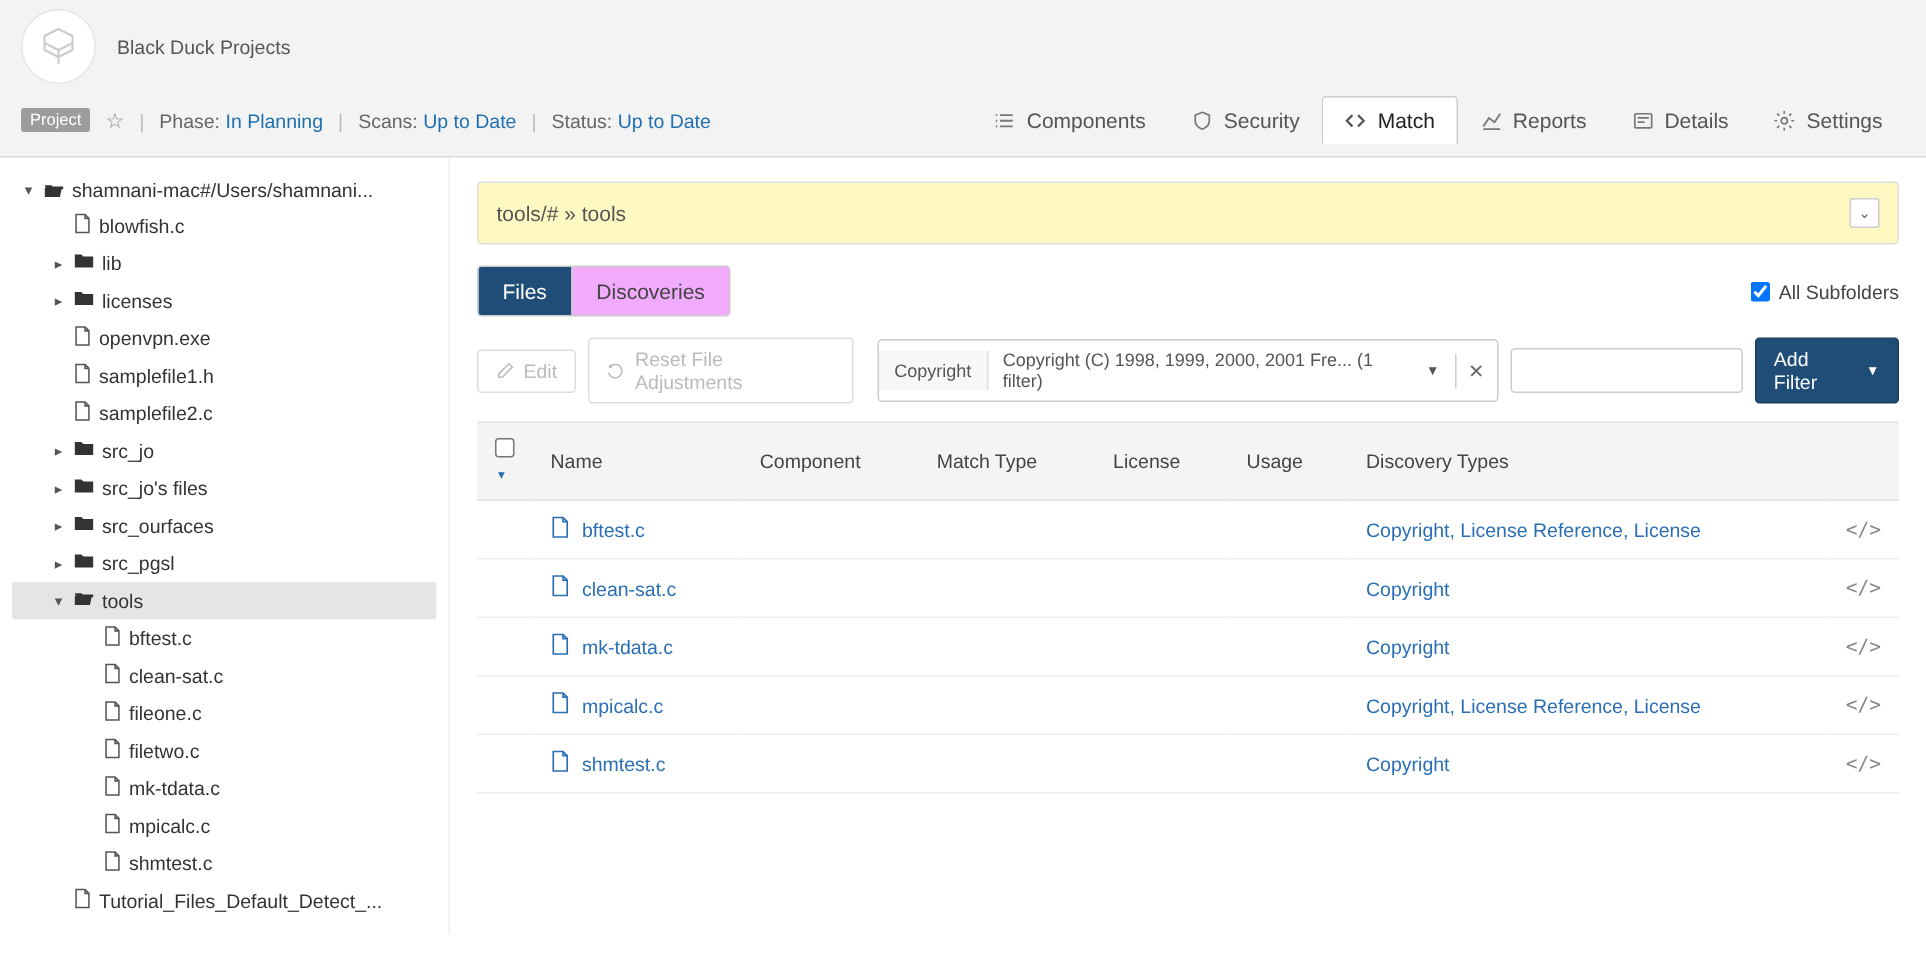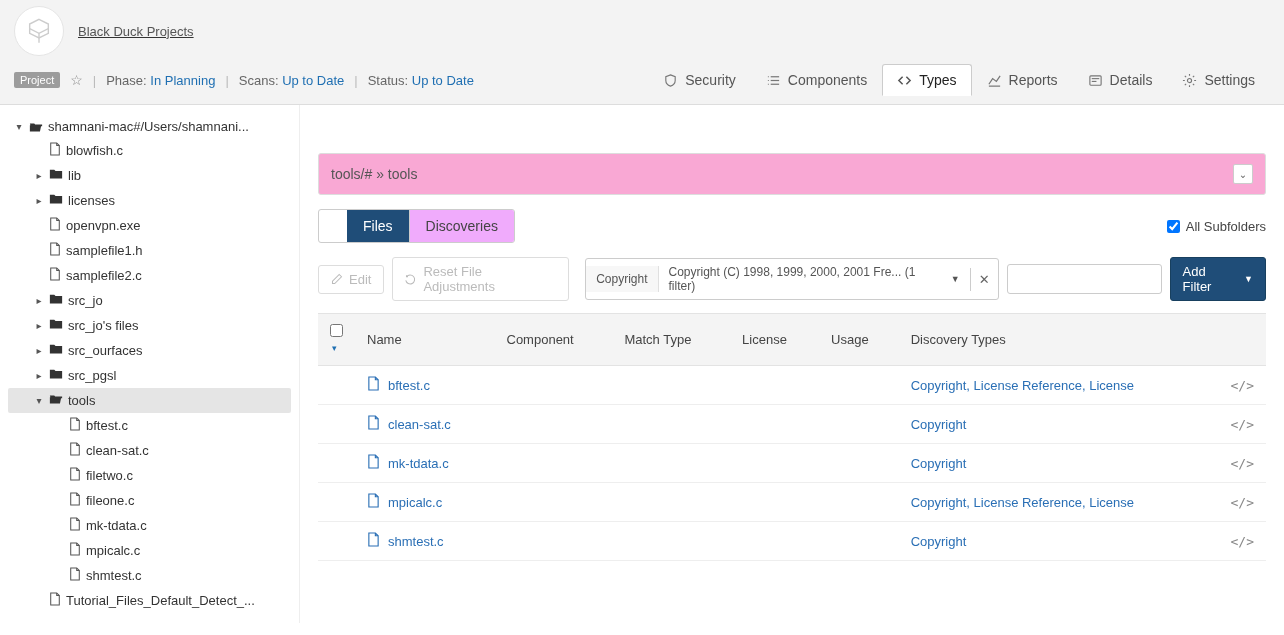--- a/index.html
+++ b/index.html
@@ -3,21 +3,21 @@
 <meta charset="utf-8">
 <style>
   * { box-sizing: border-box; margin: 0; padding: 0; }
   body { font-family: -apple-system, BlinkMacSystemFont, "Segoe UI", Arial, sans-serif; font-size: 13px; color: #333; background: #fff; width: 1284px; }
 
   
   .header { background: #f3f3f3; border-bottom: 1px solid #ddd; }
   .header-top { display: flex; align-items: center; padding: 6px 14px 2px 14px; }
   .logo-box { width: 50px; height: 50px; border: 1px solid #e5e5e5; border-radius: 50%; background:#fff; display:flex; align-items:center; justify-content:center; margin-right:14px;}
   .logo-svg { width: 28px; height:28px; }
-  .title-block { display:flex; flex-direction:column;text-decoration:underline; }
+  .title-block { display:flex; flex-direction:column; }
   .org-name { color:#555; font-size:13px; }
   .proj-title { display:flex; align-items:center; gap:8px; }
   .proj-name { color:#1f4d78; font-size:22px; font-weight:400; }
   .chev { color:#999; font-size:12px;}
   .ver { color:#444; font-size:20px; font-weight:500; }
 
   .header-bottom { display:flex; align-items:center; justify-content:space-between; padding: 6px 14px 8px 14px; }
   .meta-left { display:flex; align-items:center; gap:10px; color:#555; font-size:13px;}
   .badge-project { background:#9c9c9c; color:#fff; font-size:11px; padding:2px 6px; border-radius:2px;}
   .star { color:#888; font-size:14px;}
@@ -42,27 +42,27 @@
   .tree-row.sel { background:#e5e5e5; border-radius:2px;}
   .caret { width:10px; color:#555; font-size:10px; display:inline-block; text-align:center;}
   .caret.none { visibility:hidden; }
   .folder { width:14px; height:14px; }
   .file-icn { width:12px; height:14px; }
   .depth-0 { padding-left: 6px; }
   .depth-1 { padding-left: 26px; }
   .depth-2 { padding-left: 46px; }
 
   
-  .crumb-bar { display:flex; align-items:center; justify-content:space-between; background:#f9a8d4; border:1px solid #ddd; border-radius:3px; padding:10px 12px; margin-bottom:14px;margin-top:32px;}
+  .crumb-bar { display:flex; align-items:center; justify-content:space-between; background:#fef9c3; border:1px solid #ddd; border-radius:3px; padding:10px 12px; margin-bottom:14px;}
   .crumb { color:#555; font-size:14px;}
   .crumb-btn { width:20px; height:20px; border:1px solid #ccc; background:#fff; border-radius:2px; display:flex; align-items:center; justify-content:center; color:#666; font-size:10px;}
 
   
   .sub-row { display:flex; align-items:center; justify-content:space-between; margin-bottom:14px;}
-  .subtabs { display:flex; border:1px solid #ccc; border-radius:3px; overflow:hidden;padding-left:28px;}
+  .subtabs { display:flex; border:1px solid #ccc; border-radius:3px; overflow:hidden;}
   .subtab { padding:8px 16px; font-size:14px; color:#444; background:#f0abfc; cursor:pointer;}
   .subtab.active { background:#1f4d78; color:#fff;}
   .subtab + .subtab { border-left:1px solid #ccc;}
   .allsub { display:flex; align-items:center; gap:6px; color:#444; font-size:13px;}
 
   
   .toolbar { display:flex; align-items:center; gap:8px; margin-bottom:12px;}
   .btn { display:inline-flex; align-items:center; gap:6px; border:1px solid #ccc; background:#fff; color:#888; padding:6px 12px; border-radius:3px; font-size:13px;}
   .btn.disabled { color:#bbb; border-color:#ddd;}
   .spacer { flex:1; }
@@ -113,47 +113,47 @@
       <span class="meta-sep">|</span>
       <span><span class="meta-label">Phase:</span> <span class="meta-val">In Planning</span></span>
       <span class="meta-sep">|</span>
       <span><span class="meta-label">Scans:</span> <span class="meta-val">Up to Date</span></span>
       <span class="meta-sep">|</span>
       <span><span class="meta-label">Status:</span> <span class="meta-val">Up to Date</span></span>
     </div>
     <div class="tabs">
       <div class="tab">
         <span class="ticon">
-            <svg width="15" height="15" viewBox="0 0 16 16" stroke="#777" fill="none" stroke-width="1.2">
-              <path d="M8 2l5 2v4c0 3-2 5-5 6-3-1-5-3-5-6V4z"></path>
-            </svg>
-          </span>
-        <span>Security</span>
-      </div>
-      <div class="tab">
-        <span class="ticon">
             <svg width="15" height="15" viewBox="0 0 16 16" stroke="#777" fill="none" stroke-width="1.3">
               <line x1="2" y1="4" x2="3" y2="4"></line>
               <line x1="5" y1="4" x2="14" y2="4"></line>
               <line x1="2" y1="8" x2="3" y2="8"></line>
               <line x1="5" y1="8" x2="14" y2="8"></line>
               <line x1="2" y1="12" x2="3" y2="12"></line>
               <line x1="5" y1="12" x2="14" y2="12"></line>
             </svg>
           </span>
         <span>Components</span>
       </div>
+      <div class="tab">
+        <span class="ticon">
+            <svg width="15" height="15" viewBox="0 0 16 16" stroke="#777" fill="none" stroke-width="1.2">
+              <path d="M8 2l5 2v4c0 3-2 5-5 6-3-1-5-3-5-6V4z"></path>
+            </svg>
+          </span>
+        <span>Security</span>
+      </div>
       <div class="tab active">
         <span class="ticon">
             <svg width="15" height="15" viewBox="0 0 16 16" stroke="#555" fill="none" stroke-width="1.6">
               <polyline points="6,4 2,8 6,12"></polyline>
               <polyline points="10,4 14,8 10,12"></polyline>
             </svg>
           </span>
-        <span>Types</span>
+        <span>Match</span>
       </div>
       <div class="tab">
         <span class="ticon">
             <svg width="15" height="15" viewBox="0 0 16 16" stroke="#777" fill="none" stroke-width="1.3">
               <polyline points="2,12 6,6 10,9 14,3"></polyline>
               <line x1="2" y1="14" x2="14" y2="14"></line>
             </svg>
           </span>
         <span>Reports</span>
       </div>
@@ -314,31 +314,31 @@
               <span>clean-sat.c</span>
             </div>
           </li>
           <li>
             <div class="tree-row depth-2">
               <span class="caret none">▸</span>
               <span><svg class="file-icn" viewBox="0 0 14 16" fill="none" stroke="#555" stroke-width="1.2">
                   <path d="M2 1h7l3 3v11H2z"></path>
                   <path d="M9 1v3h3"></path>
                 </svg></span>
+              <span>fileone.c</span>
+            </div>
+          </li>
+          <li>
+            <div class="tree-row depth-2">
+              <span class="caret none">▸</span>
+              <span><svg class="file-icn" viewBox="0 0 14 16" fill="none" stroke="#555" stroke-width="1.2">
+                  <path d="M2 1h7l3 3v11H2z"></path>
+                  <path d="M9 1v3h3"></path>
+                </svg></span>
               <span>filetwo.c</span>
-            </div>
-          </li>
-          <li>
-            <div class="tree-row depth-2">
-              <span class="caret none">▸</span>
-              <span><svg class="file-icn" viewBox="0 0 14 16" fill="none" stroke="#555" stroke-width="1.2">
-                  <path d="M2 1h7l3 3v11H2z"></path>
-                  <path d="M9 1v3h3"></path>
-                </svg></span>
-              <span>fileone.c</span>
             </div>
           </li>
           <li>
             <div class="tree-row depth-2">
               <span class="caret none">▸</span>
               <span><svg class="file-icn" viewBox="0 0 14 16" fill="none" stroke="#555" stroke-width="1.2">
                   <path d="M2 1h7l3 3v11H2z"></path>
                   <path d="M9 1v3h3"></path>
                 </svg></span>
               <span>mk-tdata.c</span>

